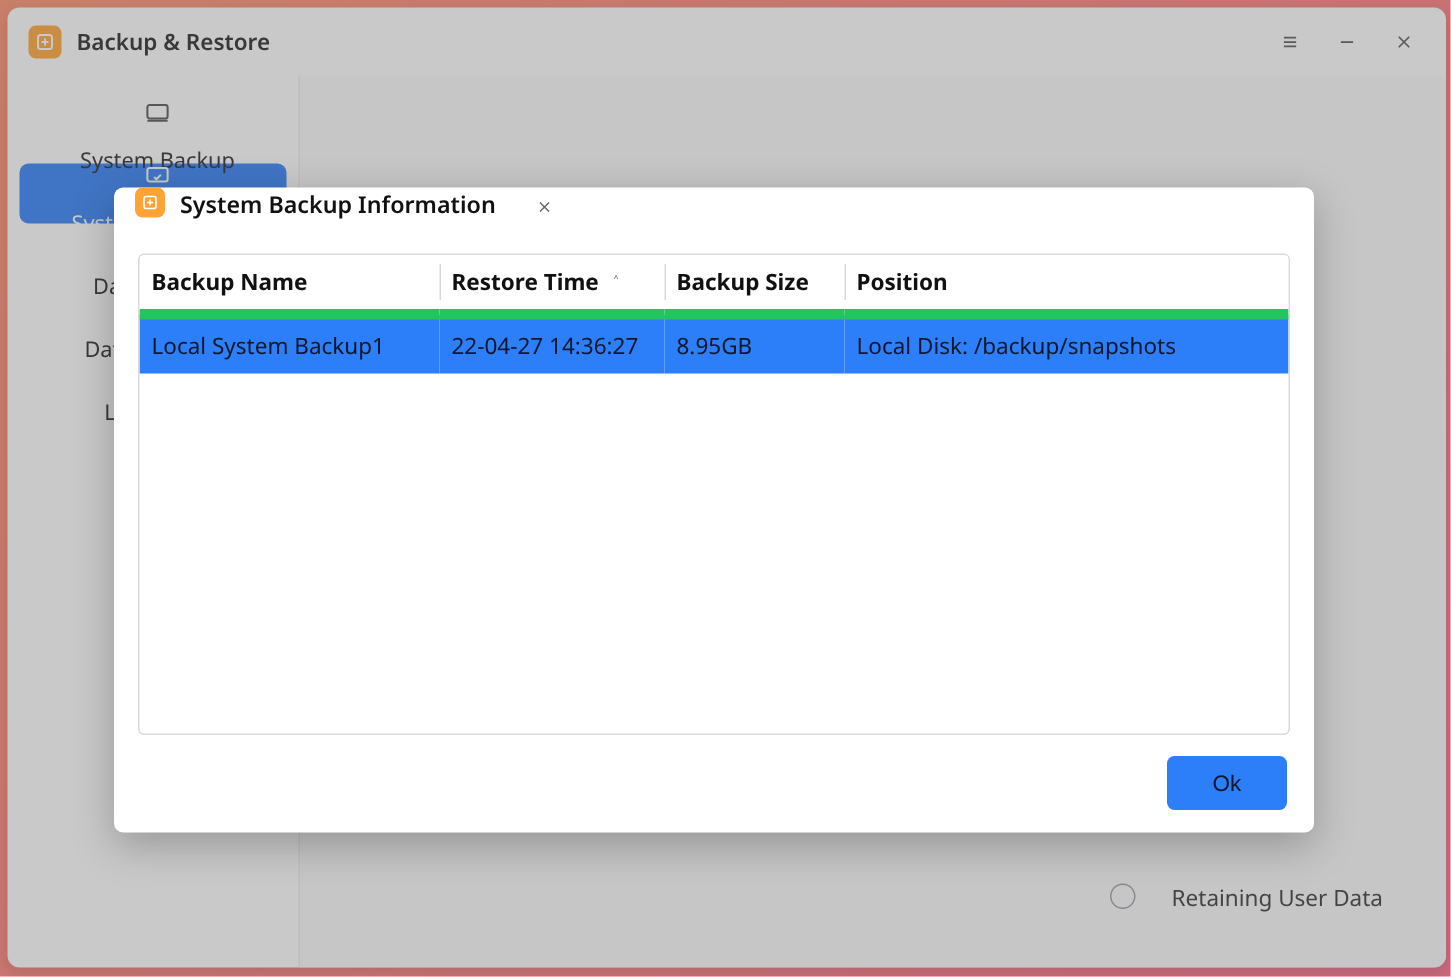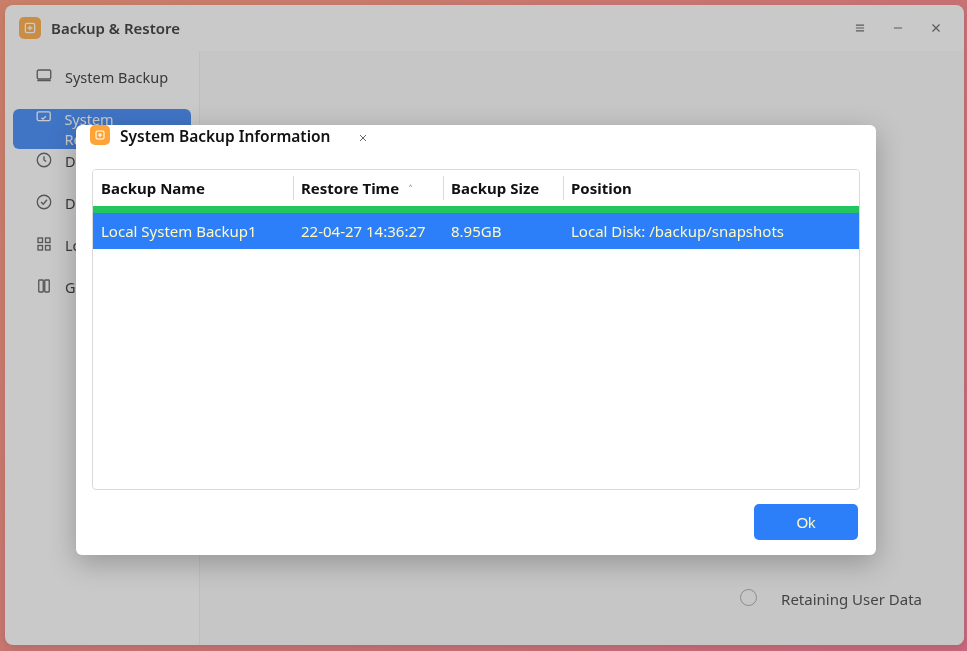--- a/index.html
+++ b/index.html
@@ -24,24 +24,24 @@
   }
   .titlebar .logo svg{width:14px;height:14px;}
   .titlebar .title { font-size: 15px; font-weight: 600; color:#222;}
   .titlebar .spacer{flex:1;}
   .winbtn{width:28px;height:28px;display:flex;align-items:center;justify-content:center;color:#555;cursor:pointer;}
   .winbtn svg{width:14px;height:14px;}
 
   .app-body{flex:1; display:flex;}
   .sidebar{width:195px; border-right:1px solid #eee; padding-top:14px;}
   .side-item{
-    display:flex;gap:12px;
+    display:flex;align-items:center;gap:12px;
     height:40px; padding: 0 16px 0 22px;
     margin: 2px 8px; border-radius:6px;
-    font-size:14.5px; color:#222; cursor:pointer;
+    font-size:14.5px; color:#222; cursor:pointer;flex-direction:column;
   }
   .side-item .ico{width:18px;height:18px;display:flex;align-items:center;justify-content:center;color:#505050;}
   .side-item.active{background:#2d7ff9;color:#fff;}
   .side-item.active .ico{color:#fff;}
   .content{
     flex:1; position:relative; background:#fafbfc;
     display:flex;flex-direction:column;
   }
   .circle{
     position:absolute; top:130px; left:50%; transform:translateX(-50%);
@@ -81,26 +81,26 @@
     text-align:left; font-size:15px; padding:8px 8px;
   }
   .tbl thead th{
     background:#fff; font-weight:700; color:#111;
     border-bottom:7px solid #22c55e; position:relative;
   }
   .tbl thead th + th::before{
     content:""; position:absolute; left:0; top:6px; bottom:6px; width:1px; background:#d9d9d9;
   }
   .sort-ind{display:inline-block;margin-left:6px;color:#888;font-size:11px;vertical-align:1px;}
-  .tbl tbody tr.selected td{background:#2d7ff9;color:#fef9c3;}
+  .tbl tbody tr.selected td{background:#2d7ff9;color:#0f172a;}
   .tbl-empty{height:240px;}
 
   .dlg-foot{display:flex;justify-content:flex-end;padding:14px 18px 0 0;}
   .btn-ok{
-    width:104px;height:36px;border:none;border-radius:5px;background:#2d7ff9;color:#fef9c3;
+    width:80px;height:36px;border:none;border-radius:5px;background:#2d7ff9;color:#0f172a;
     font-size:15px;cursor:pointer;
   }
 
   
   .col-name{width:200px;}
   .col-time{width:150px;}
   .col-size{width:120px;}
   .col-pos{}
 </style>
 </head>

